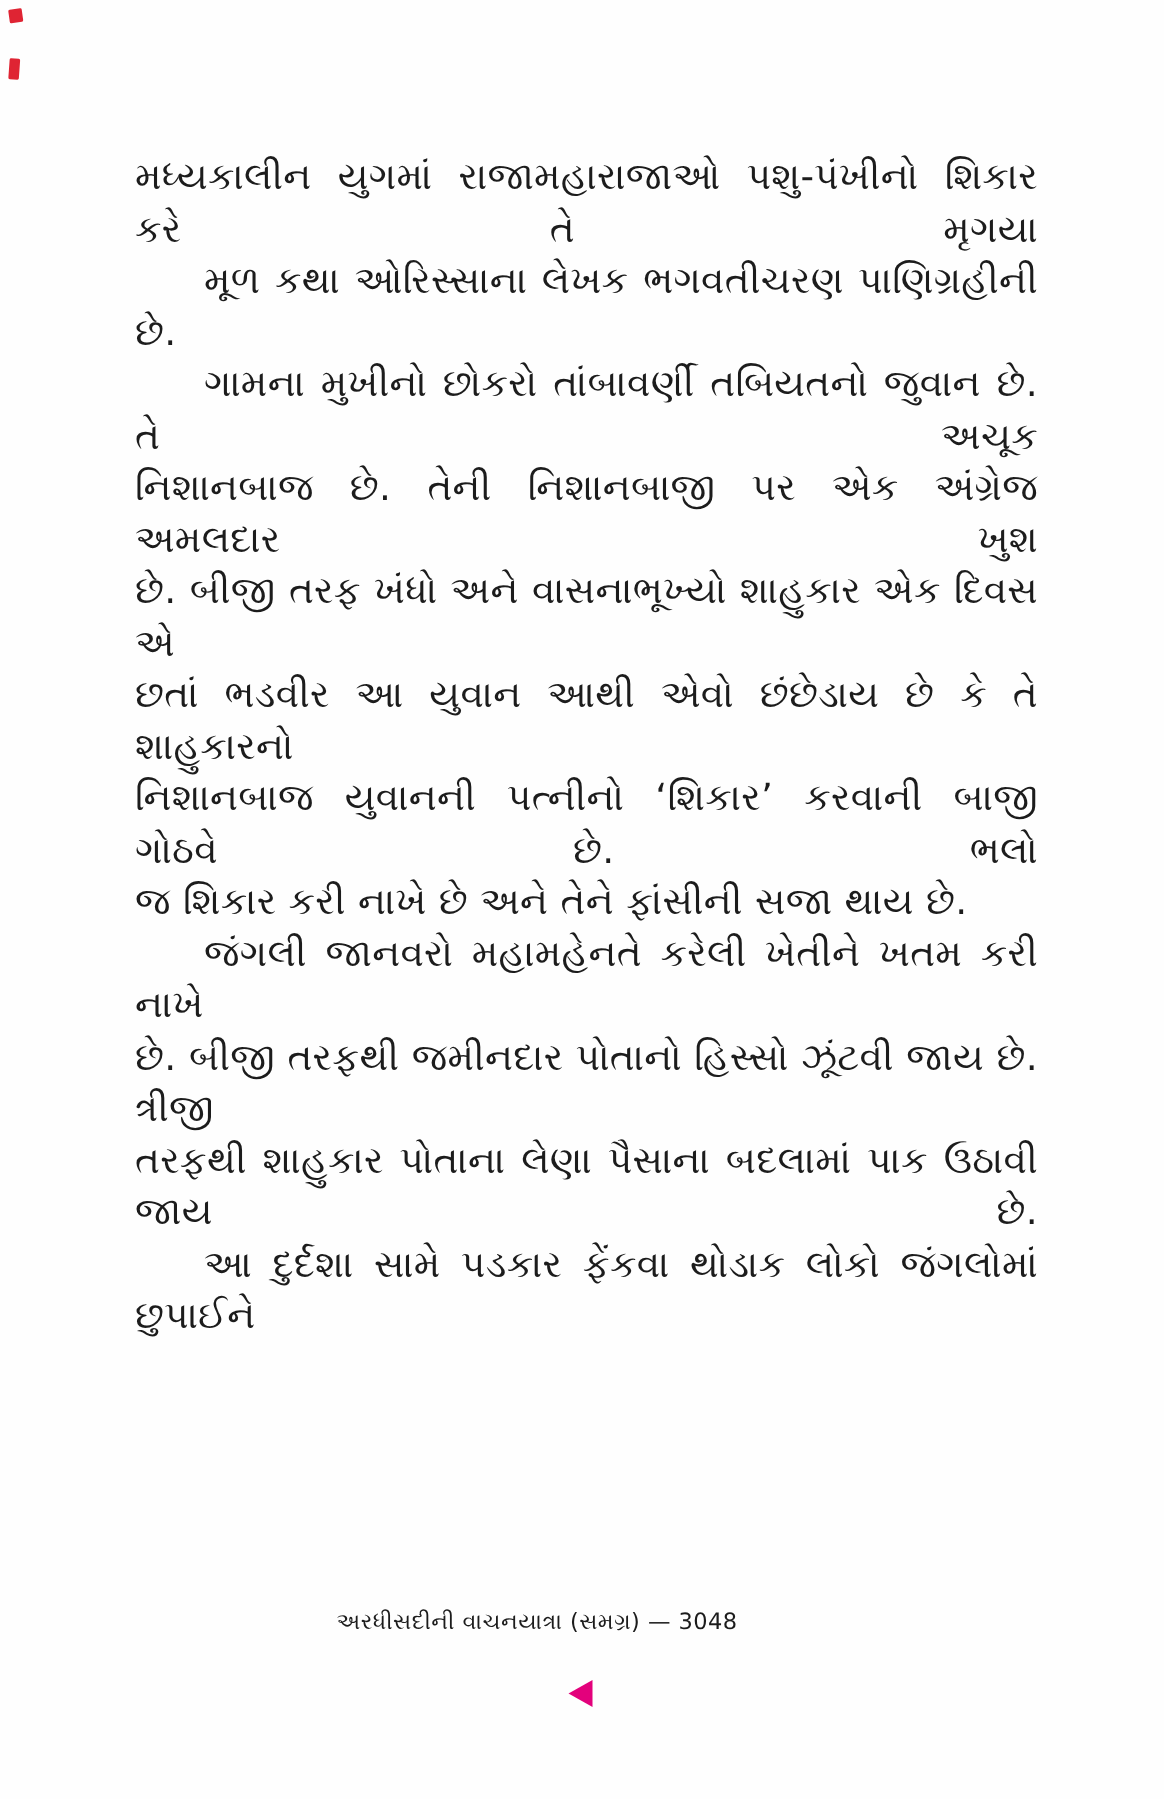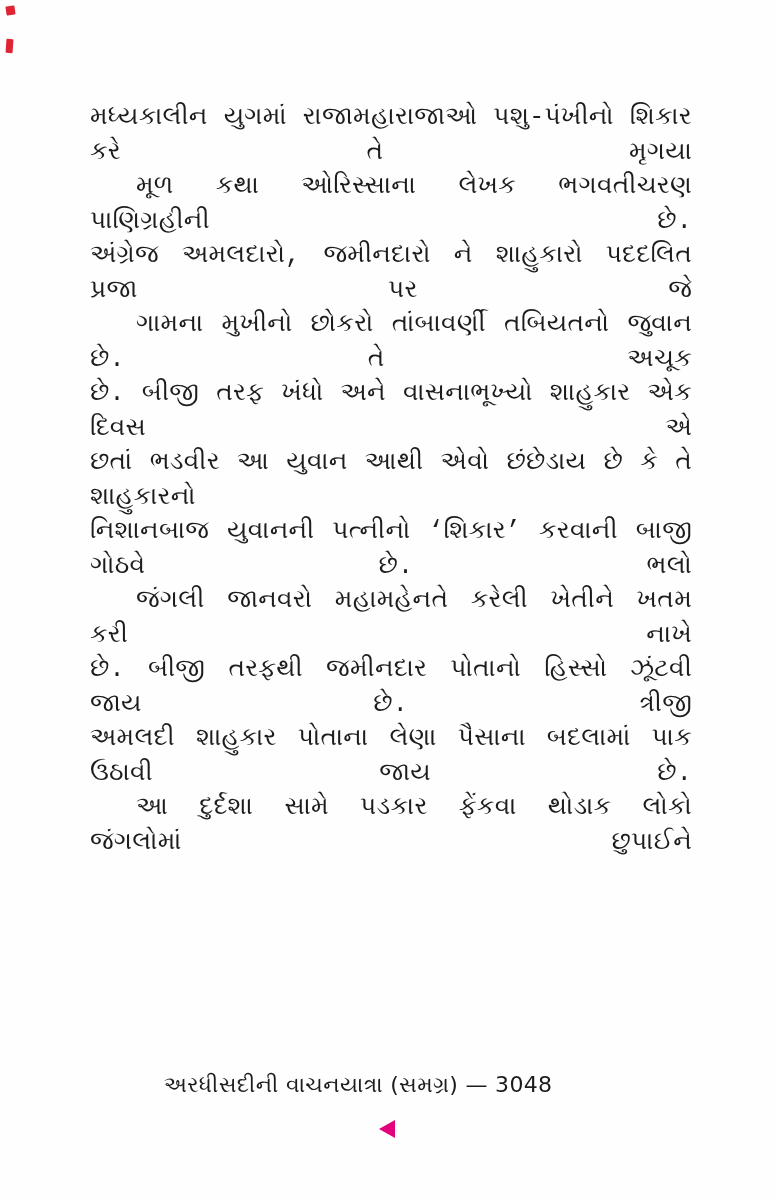--- a/index.html
+++ b/index.html
@@ -28,30 +28,29 @@
     color: #1c1c1c;
     font-size: 25px;
     line-height: 34.5px;
     letter-spacing: 0.2px;
   }
   .para { margin: 0; padding: 0; }
   .pline {
     text-align: justify;
     text-align-last: justify;
     white-space: normal;
-    font-family: Liberation Mono, monospace;
   }
   .pline.last { text-align-last: left; }
   .pline.first { text-indent: 46px; }
   .footer {
     position: absolute;
     left: 0; top: 1072px;
     width: 716px;
     text-align: center;
-    font-size: 22px;
+    font-size: 15px;
     color: #1c1c1c;
     letter-spacing: 0.3px;
   }
   .back-triangle {
     position: absolute;
     left: 379px; top: 1120px;
     width: 0; height: 0;
     border-top: 9px solid transparent;
     border-bottom: 9px solid transparent;
     border-right: 16px solid #e3017c;
@@ -67,34 +66,35 @@
   <div class="edge-mark m2"></div>
 
   <div class="textblock">
 
     <div class="para">
       <div class="pline">મધ્યકાલીન યુગમાં રાજામહારાજાઓ પશુ-પંખીનો શિકાર કરે તે મૃગયા</div>
     </div>
 
     <div class="para">
       <div class="pline first">મૂળ કથા ઓરિસ્સાના લેખક ભગવતીચરણ પાણિગ્રહીની છે.</div>
-      <div class="pline">અંગ્રેજ અમલદારો, જમીનદારો ને શાહુકારો પદદલિત પ્રજા પર જે</div>
     </div>
 
     <div class="para">
       <div class="pline first">ગામના મુખીનો છોકરો તાંબાવર્ણી તબિયતનો જુવાન છે. તે અચૂક</div>
+      <div class="pline">નિશાનબાજ છે. તેની નિશાનબાજી પર એક અંગ્રેજ અમલદાર ખુશ</div>
       <div class="pline">છે. બીજી તરફ ખંધો અને વાસનાભૂખ્યો શાહુકાર એક દિવસ એ</div>
       <div class="pline">છતાં ભડવીર આ યુવાન આથી એવો છંછેડાય છે કે તે શાહુકારનો</div>
       <div class="pline">નિશાનબાજ યુવાનની પત્નીનો ‘શિકાર’ કરવાની બાજી ગોઠવે છે. ભલો</div>
+      <div class="pline last">જ શિકાર કરી નાખે છે અને તેને ફાંસીની સજા થાય છે.</div>
     </div>
 
     <div class="para">
       <div class="pline first">જંગલી જાનવરો મહામહેનતે કરેલી ખેતીને ખતમ કરી નાખે</div>
       <div class="pline">છે. બીજી તરફથી જમીનદાર પોતાનો હિસ્સો ઝૂંટવી જાય છે. ત્રીજી</div>
-      <div class="pline">અમલદી શાહુકાર પોતાના લેણા પૈસાના બદલામાં પાક ઉઠાવી જાય છે.</div>
+      <div class="pline">તરફથી શાહુકાર પોતાના લેણા પૈસાના બદલામાં પાક ઉઠાવી જાય છે.</div>
     </div>
 
     <div class="para">
       <div class="pline first">આ દુર્દશા સામે પડકાર ફેંકવા થોડાક લોકો જંગલોમાં છુપાઈને</div>
 
     </div>
 
   </div>
 
   <div class="footer">અરધીસદીની વાચનયાત્રા (સમગ્ર) — 3048</div>

